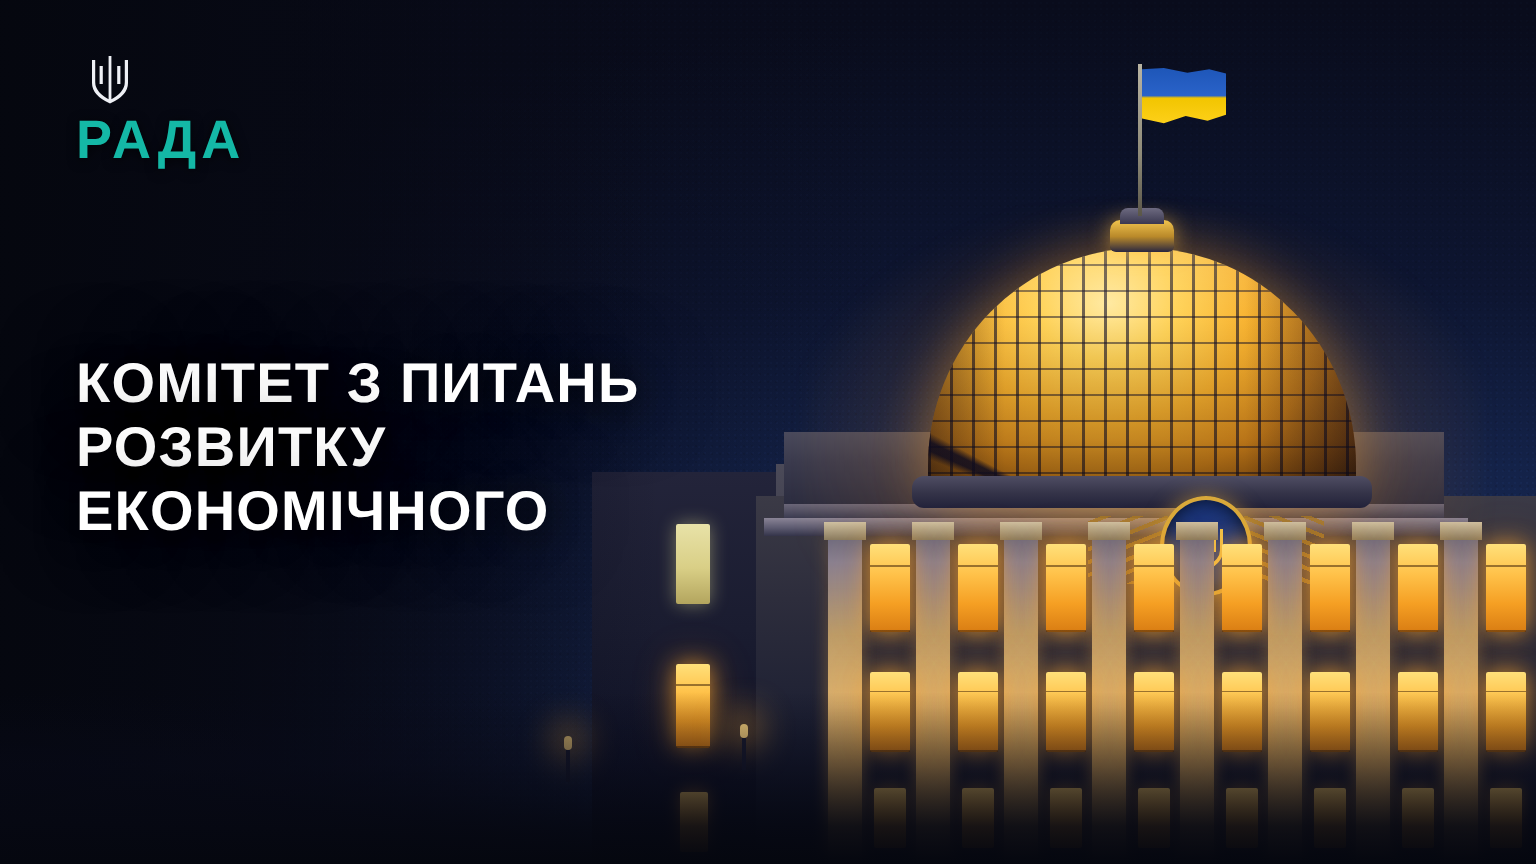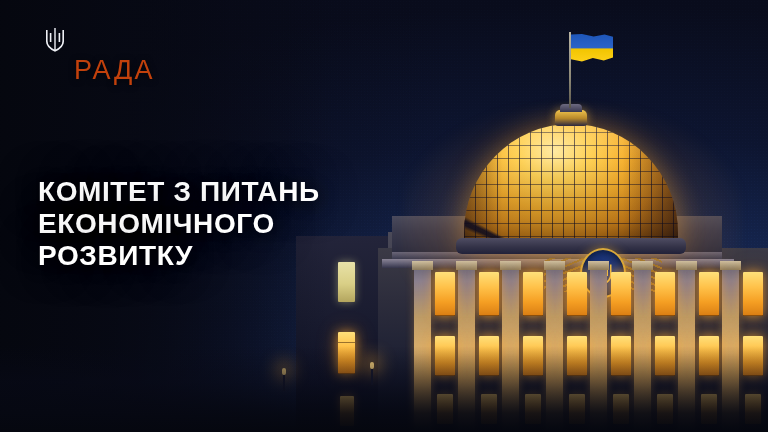--- a/index.html
+++ b/index.html
@@ -202,22 +202,22 @@
   }
   .left-veil{
     position:absolute;left:0;top:0;width:330px;height:432px;
     background:linear-gradient(90deg,rgba(5,7,15,.94) 0%,rgba(7,9,20,.80) 38%,rgba(8,10,24,.42) 70%,rgba(0,0,0,0) 100%);
   }
 
   
   .logo{position:absolute;left:38px;top:26px;width:120px;}
   .logo-mark{width:22px;height:26px;margin:0 auto 5px 6px;display:block;}
   .logo-word{
-    color:#c2410c;font-size:27px;font-weight:normal;letter-spacing:2.4px;
-    line-height:1;text-shadow:0 1px 6px rgba(0,0,0,.7);margin-left:36px;
+    color:#14b8a6;font-size:27px;font-weight:bold;letter-spacing:2.4px;
+    line-height:1;text-shadow:0 1px 6px rgba(0,0,0,.7);
   }
 
   
   .title{
     position:absolute;left:38px;top:176px;width:540px;
     color:#ffffff;font-weight:bold;font-size:28px;line-height:1.14;
     letter-spacing:.6px;
     text-shadow:0 2px 16px rgba(0,0,0,.85),0 0 40px rgba(0,0,0,.55);
   }
   .title-line{display:block;white-space:nowrap;}
@@ -332,17 +332,17 @@
       <path d="M20.6 4 h2.8 v44 h-2.8 z
                M4 8 h3.2 v22 q0 10.5 14.8 18 q14.8 -7.5 14.8 -18 v-22 h3.2 v23 q0 12.5 -18 20.5 q-18 -8 -18 -20.5 z
                M11.6 14 h3.2 v18 h-3.2 z
                M29.2 14 h3.2 v18 h-3.2 z" fill="#eef0f5"></path>
     </svg>
     <div class="logo-word">РАДА</div>
   </div>
 
   <div class="title">
     <span class="title-line">КОМІТЕТ З ПИТАНЬ</span>
+    <span class="title-line">РОЗВИТКУ</span>
     <span class="title-line">ЕКОНОМІЧНОГО</span>
-    <span class="title-line">РОЗВИТКУ</span>
   </div>
 
 </div>
 
 </body></html>

